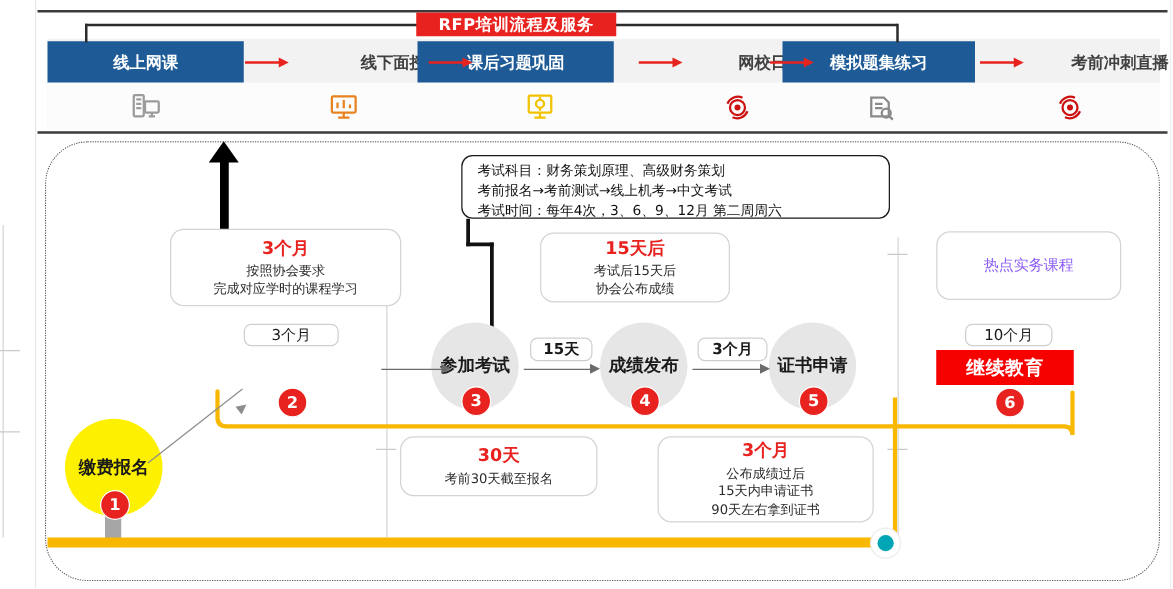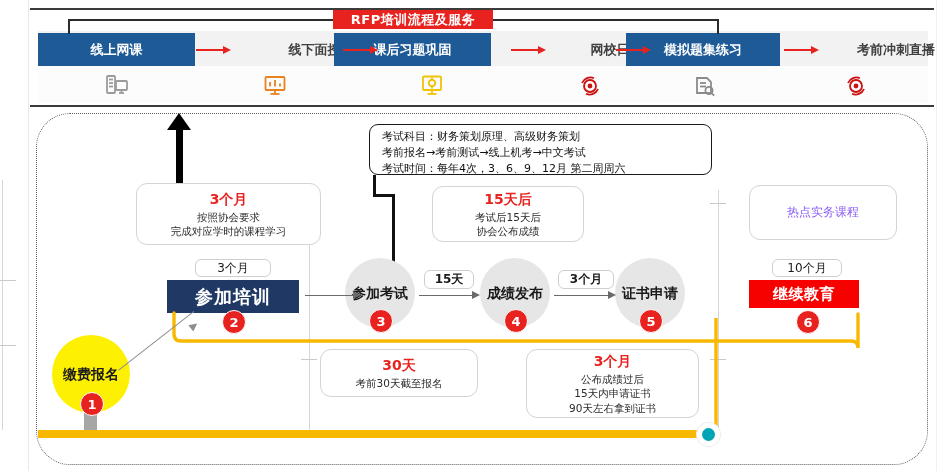--- a/index.html
+++ b/index.html
@@ -367,23 +367,20 @@
     <span>报名</span>
   </div>
   <div class="badge" style="left:80px;top:392px;">1</div>
 
   <div class="ptr" style="left:118px;top:370px;">
     <span class="line"></span>
       <span class="hd"></span>
   </div>
 
   <div class="tag thin" style="left:195px;top:259px;width:76px;height:18px;">3个月</div>
-  <div class="node-box" style="left:167px;top:280px;width:132px;height:33px;">
-    <span>参加培训</span>
-  </div>
   <div class="badge" style="left:222px;top:310px;">2</div>
 
   <div class="gray-arrow" style="left:305px;top:291px;width:56px;">
       <span class="sh"></span>
       <span class="hd"></span>
     </div>
 
   <div class="node-circle" style="left:345px;top:258px;width:70px;height:70px;">
     <span>参加</span>
     <span>考试</span>

